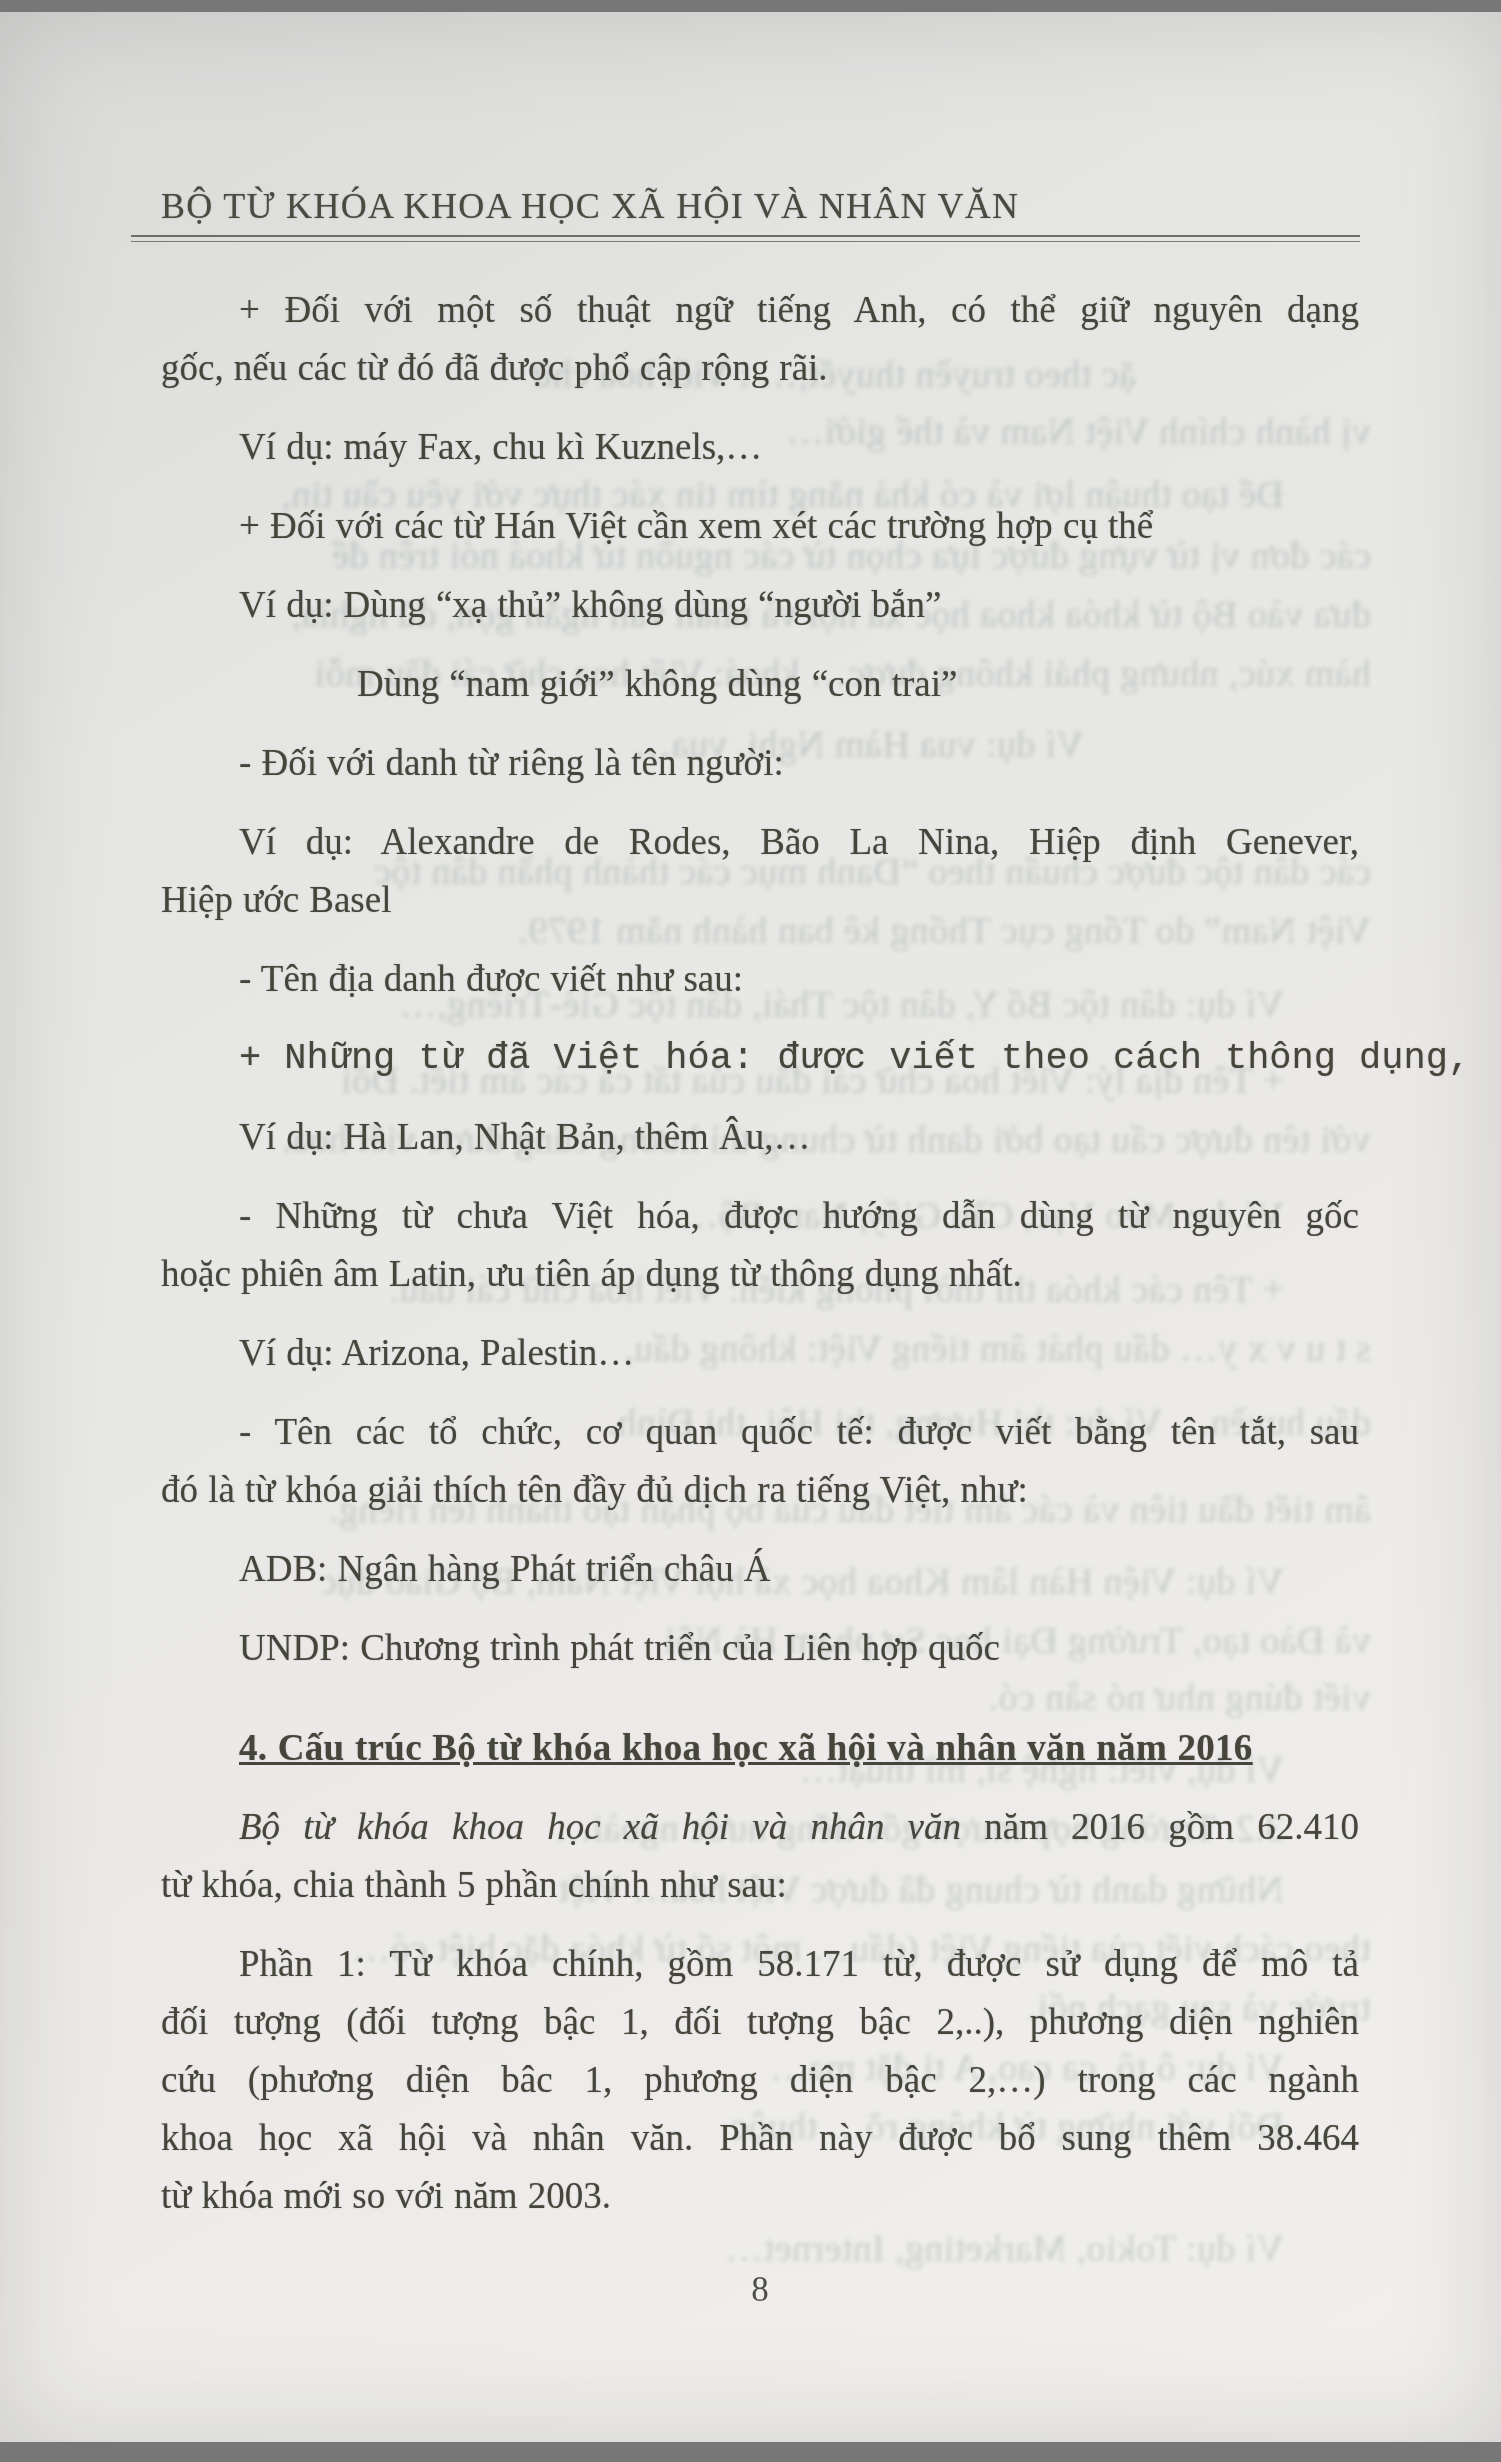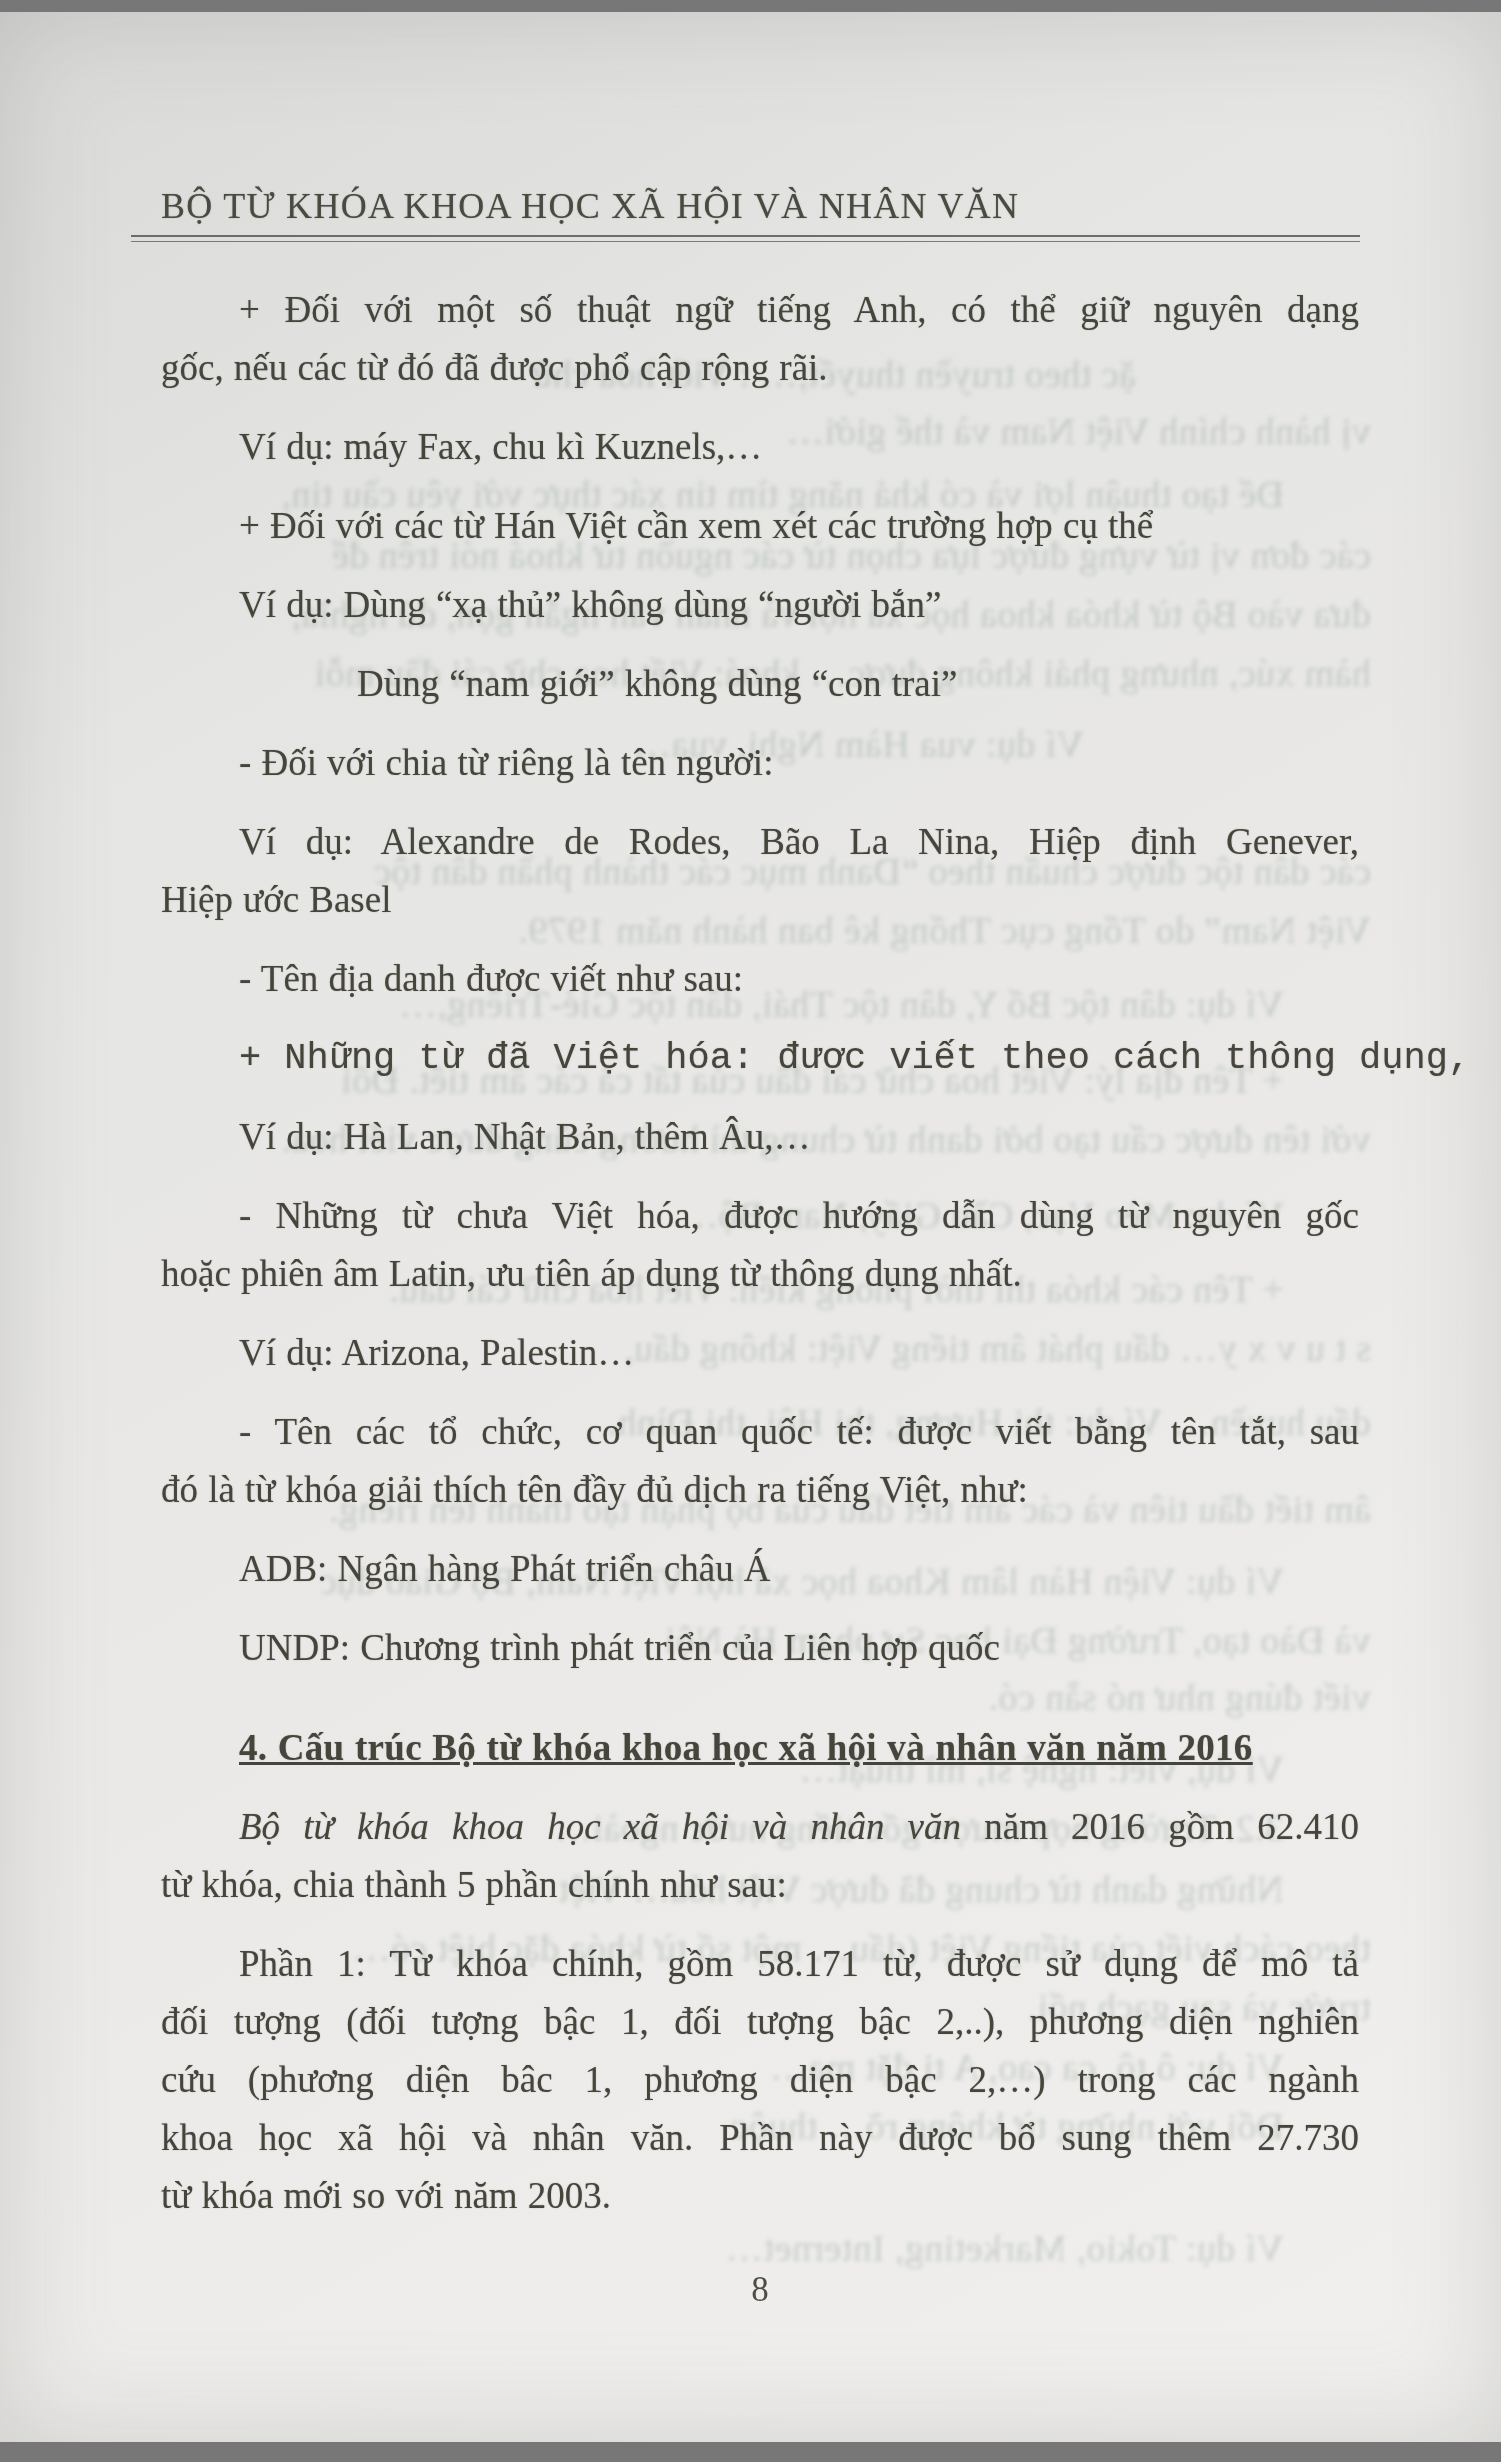--- a/index.html
+++ b/index.html
@@ -97,38 +97,38 @@
   <div class="content">
     <div class="header">BỘ TỪ KHÓA KHOA HỌC XÃ HỘI VÀ NHÂN VĂN</div>
     <div class="rule"></div>
     <div class="body">
         <div class="line just" style="margin-left: 78px;">+ Đối với một số thuật ngữ tiếng Anh, có thể giữ nguyên dạng</div>
         <div class="line">gốc, nếu các từ đó đã được phổ cập rộng rãi.</div>
         <div class="line para" style="margin-left: 78px;">Ví dụ: máy Fax, chu kì Kuznels,…</div>
         <div class="line para" style="margin-left: 78px;">+ Đối với các từ Hán Việt cần xem xét các trường hợp cụ thể</div>
         <div class="line para" style="margin-left: 78px;">Ví dụ: Dùng “xạ thủ” không dùng “người bắn”</div>
         <div class="line para" style="margin-left: 196px;">Dùng “nam giới” không dùng “con trai”</div>
-        <div class="line para" style="margin-left: 78px;">- Đối với chia từ riêng là tên người:</div>
+        <div class="line para" style="margin-left: 78px;">- Đối với danh từ riêng là tên người:</div>
         <div class="line para just" style="margin-left: 78px;">Ví dụ: Alexandre de Rodes, Bão La Nina, Hiệp định Genever,</div>
         <div class="line">Hiệp ước Basel</div>
         <div class="line para" style="margin-left: 78px;">- Tên địa danh được viết như sau:</div>
         <div class="line para" style="margin-left: 78px; font-family: Liberation Mono, monospace;">+ Những từ đã Việt hóa: được viết theo cách thông dụng,</div>
         <div class="line para" style="margin-left: 78px;">Ví dụ: Hà Lan, Nhật Bản, thêm Âu,…</div>
         <div class="line para just" style="margin-left: 78px;">- Những từ chưa Việt hóa, được hướng dẫn dùng từ nguyên gốc</div>
         <div class="line">hoặc phiên âm Latin, ưu tiên áp dụng từ thông dụng nhất.</div>
         <div class="line para" style="margin-left: 78px;">Ví dụ: Arizona, Palestin…</div>
         <div class="line para just" style="margin-left: 78px;">- Tên các tổ chức, cơ quan quốc tế: được viết bằng tên tắt, sau</div>
         <div class="line">đó là từ khóa giải thích tên đầy đủ dịch ra tiếng Việt, như:</div>
         <div class="line para" style="margin-left: 78px;">ADB: Ngân hàng Phát triển châu Á</div>
         <div class="line para" style="margin-left: 78px;">UNDP: Chương trình phát triển của Liên hợp quốc</div>
         <div class="line heading para" style="margin-left: 78px; text-decoration: underline;">4. Cấu trúc Bộ từ khóa khoa học xã hội và nhân văn năm 2016</div>
         <div class="line para just" style="margin-left: 78px;"><i>Bộ từ khóa khoa học xã hội và nhân văn</i> năm 2016 gồm 62.410</div>
         <div class="line">từ khóa, chia thành 5 phần chính như sau:</div>
         <div class="line para just" style="margin-left: 78px;">Phần 1: Từ khóa chính, gồm 58.171 từ, được sử dụng để mô tả</div>
         <div class="line just">đối tượng (đối tượng bậc 1, đối tượng bậc 2,..), phương diện nghiên</div>
         <div class="line just">cứu (phương diện bâc 1, phương diện bậc 2,…) trong các ngành</div>
-        <div class="line just">khoa học xã hội và nhân văn. Phần này được bổ sung thêm 27.730</div>
+        <div class="line just">khoa học xã hội và nhân văn. Phần này được bổ sung thêm 38.464</div>
         <div class="line">từ khóa mới so với năm 2003.</div>
       </div>
     <div class="pagenum">8</div>
   </div>
 </div>
 
 
 </body></html>

